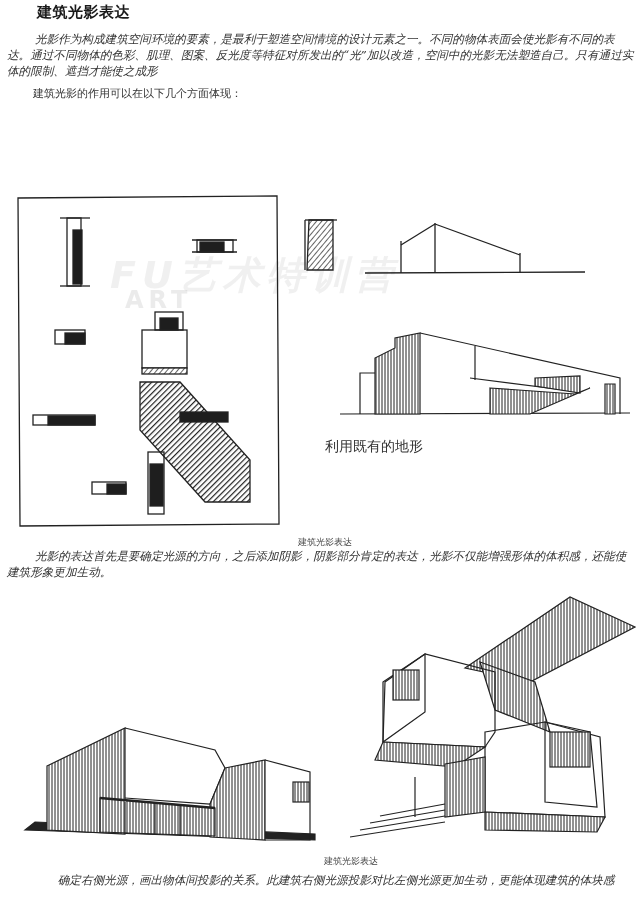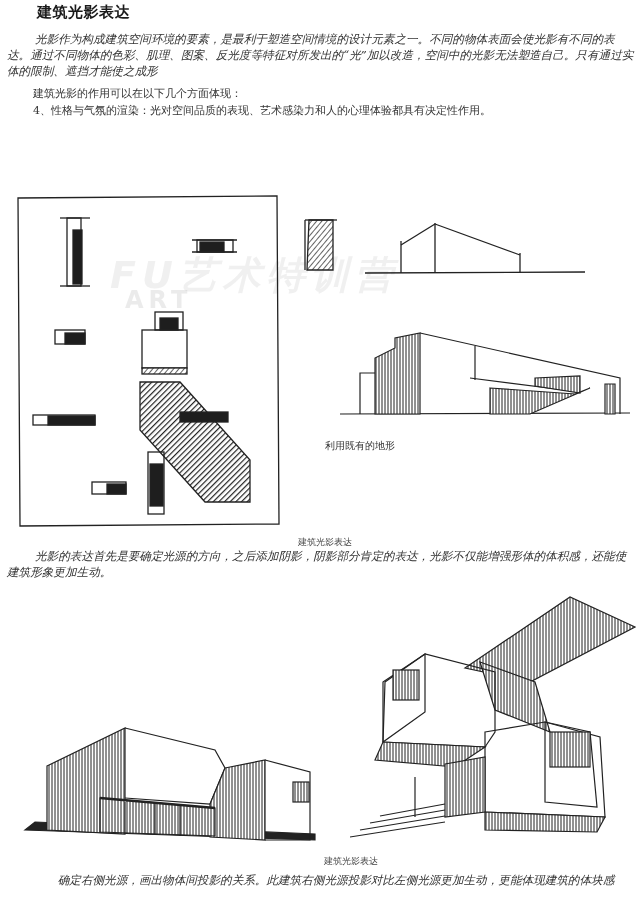--- a/index.html
+++ b/index.html
@@ -3,37 +3,36 @@
 <meta charset="utf-8">
 <style>
   * { margin: 0; padding: 0; box-sizing: border-box; }
   html, body { width: 640px; height: 909px; background: #ffffff; overflow: hidden; }
   body { position: relative; font-family: "DejaVu Serif", "Liberation Serif", serif; color: #2a2a2a; }
   .title { position: absolute; left: 37px; top: 3px; font-family: "DejaVu Sans", "Liberation Sans", sans-serif; font-weight: bold; font-size: 15px; color: #1a1a1a; letter-spacing: 0.5px; }
   .para { position: absolute; font-size: 11.6px; line-height: 16px; color: #333; font-style: italic; }
   .p1 { left: 7px; top: 31px; width: 630px; text-indent: 28px; }
   .list { position: absolute; left: 33px; top: 86px; font-size: 11px; line-height: 16.8px; color: #333; }
   .caption { position: absolute; font-size: 9px; color: #444; }
-  .side-note { position: absolute; left: 325px; top: 438px; width: 290px; font-size: 10px; line-height: 16.5px; color: #333; }
+  .side-note { position: absolute; left: 325px; top: 438px; width: 290px; font-size: 14px; line-height: 16.5px; color: #333; }
   .p2 { left: 7px; top: 548px; width: 630px; text-indent: 28px; }
   .p3 { left: 7px; top: 872px; width: 630px; text-indent: 28px; text-align: center; }
   svg { position: absolute; }
   .wm { position: absolute; left: 110px; top: 250px; font-family: "DejaVu Sans", "Liberation Sans", sans-serif; font-weight: bold; font-style: italic; font-size: 38px; color: rgba(200,200,200,0.28); letter-spacing: 6px; pointer-events: none; }
   .wm-small { position: absolute; left: 125px; top: 286px; font-family: "DejaVu Sans", sans-serif; font-weight: bold; font-size: 24px; color: rgba(190,190,190,0.3); letter-spacing: 5px; }
 </style>
 </head>
 <body>
 
 <div class="title">建筑光影表达</div>
 
 <div class="para p1">光影作为构成建筑空间环境的要素，是最利于塑造空间情境的设计元素之一。不同的物体表面会使光影有不同的表达。通过不同物体的色彩、肌理、图案、反光度等特征对所发出的“光”加以改造，空间中的光影无法塑造自己。只有通过实体的限制、遮挡才能使之成形</div>
 
 <div class="list">
   <div>建筑光影的作用可以在以下几个方面体现：</div>
-  <div>4、性格与气氛的渲染：光对空间品质的表现、艺术感染力和人的心理体验都具有决定性作用。</div>
 </div>
 
 <div class="wm">FU艺术特训营</div>
 <div class="wm-small">ART</div>
 
 <svg width="270" height="345" style="left:15px;top:190px;" viewBox="0 0 270 345">
   <defs>
     <pattern id="hatch" width="4" height="4" patternUnits="userSpaceOnUse" patternTransform="rotate(45)">
       <rect width="4" height="4" fill="#ffffff"></rect>
       <line x1="0" y1="0" x2="0" y2="4" stroke="#222" stroke-width="2.4"></line>

